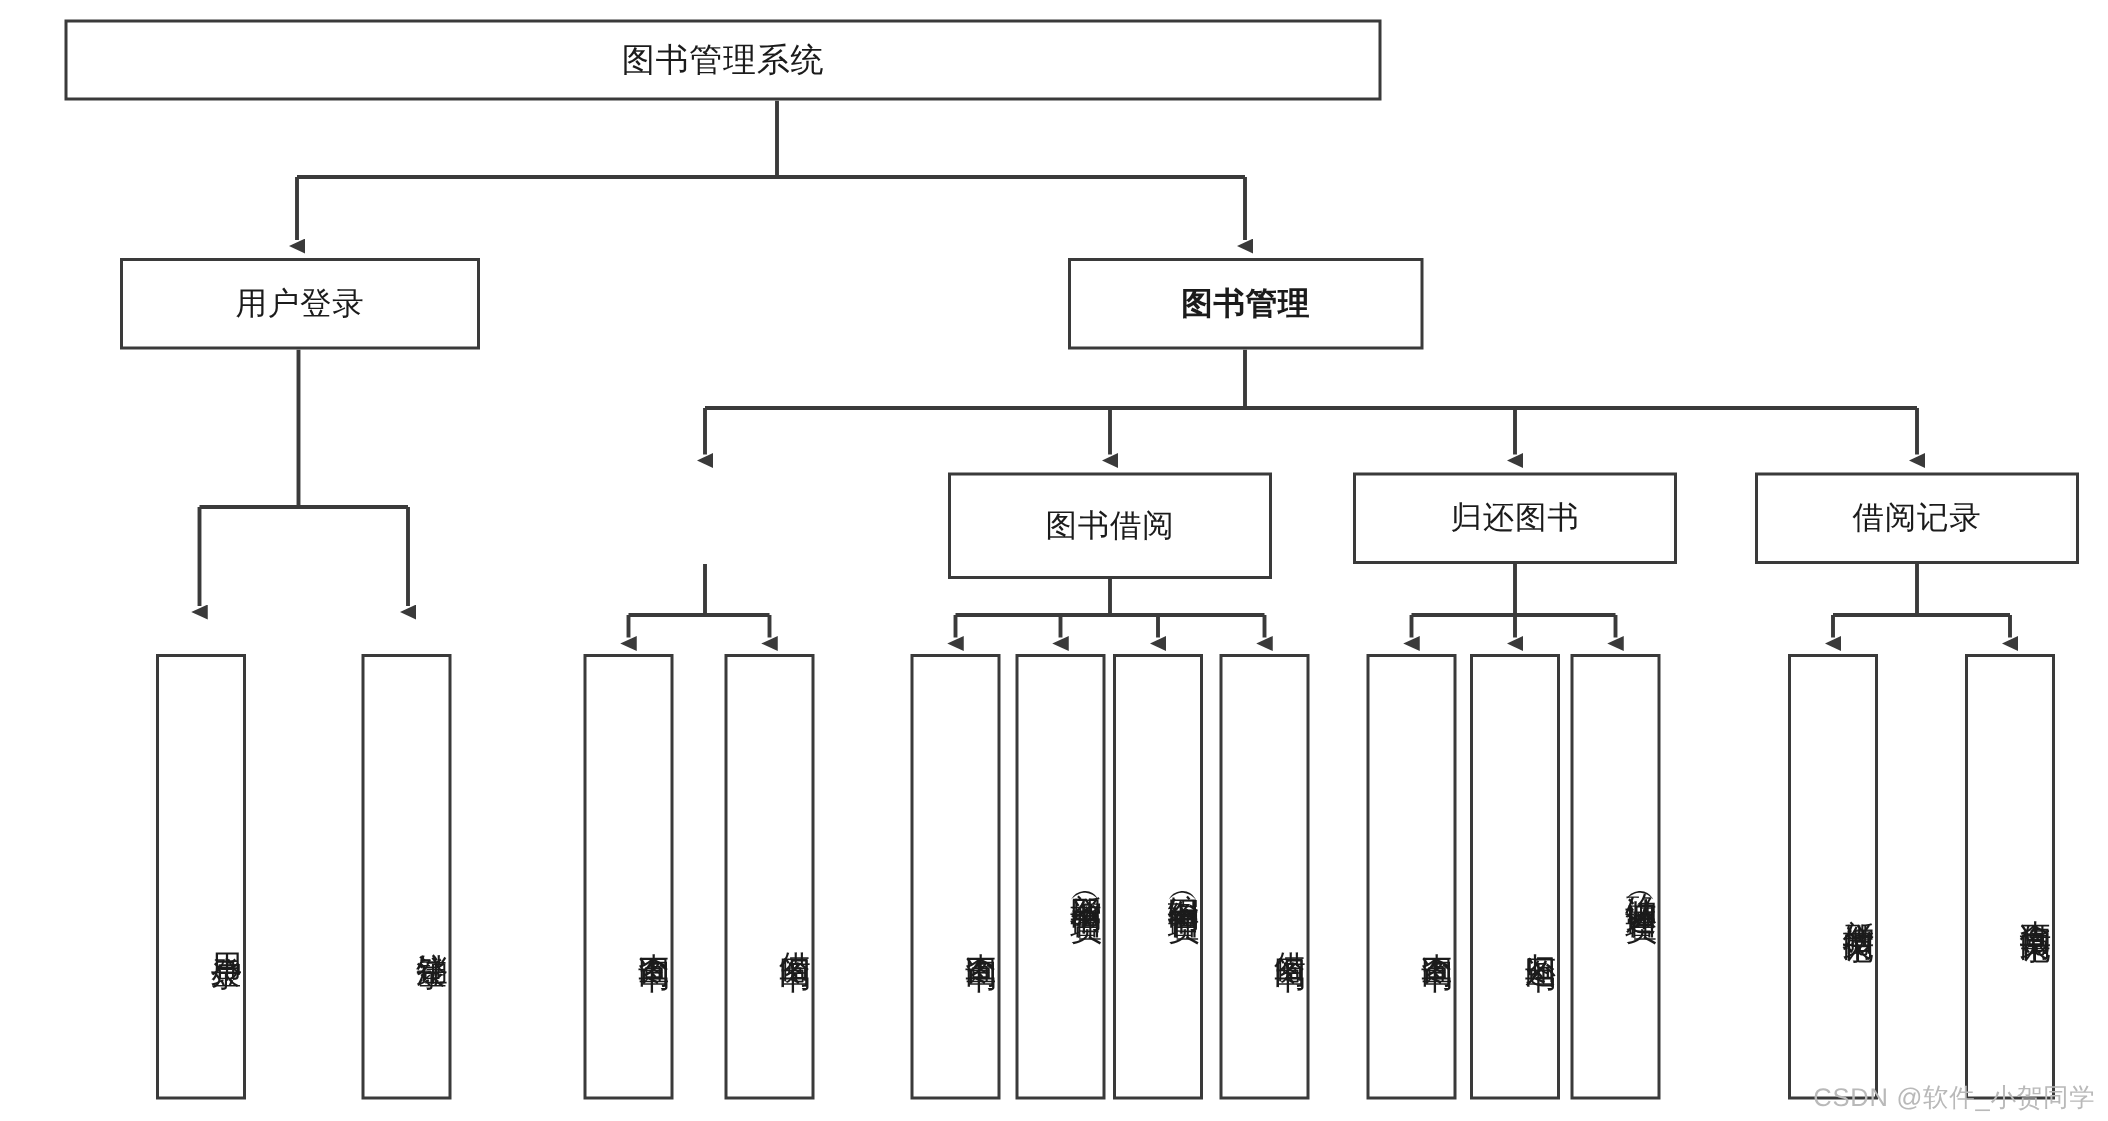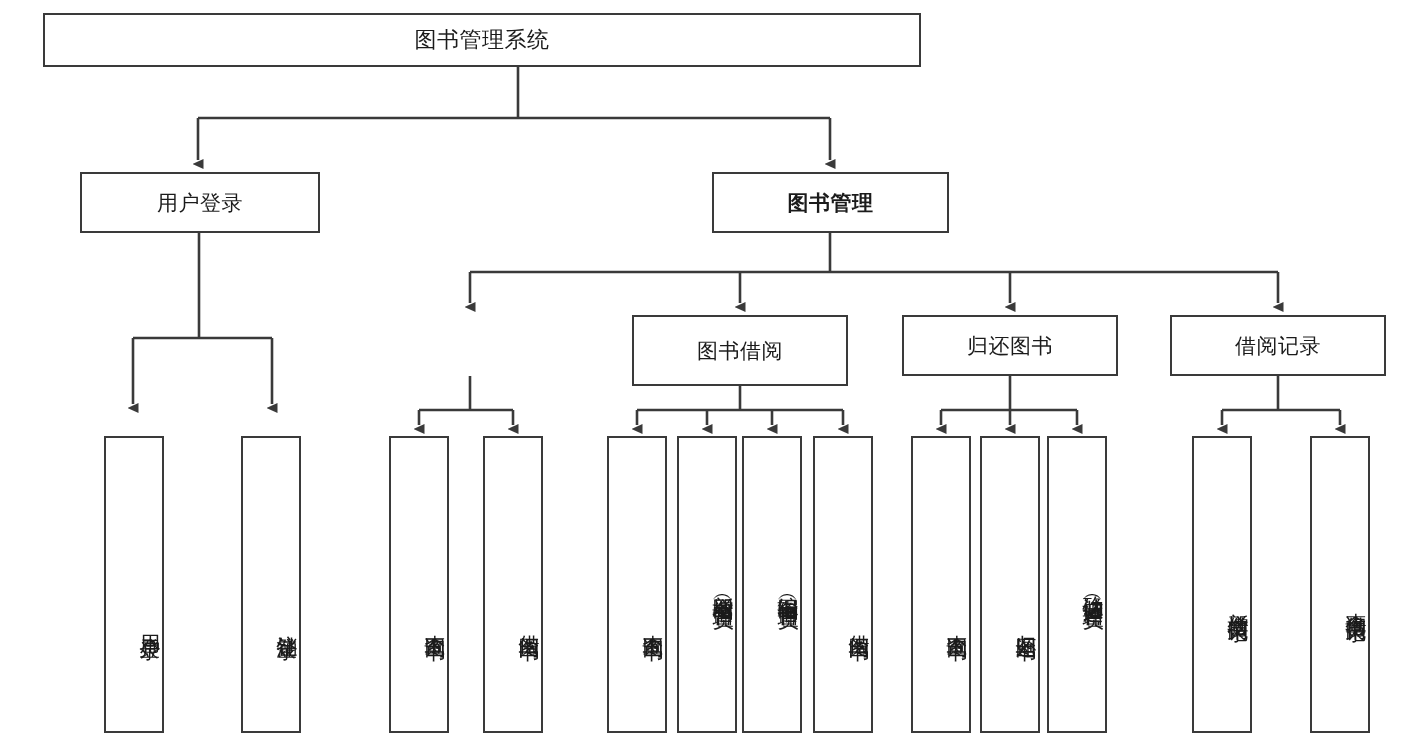--- a/index.html
+++ b/index.html
@@ -193,14 +193,15 @@
   </div>
 
   <div class="node vert" style="left:1192px; top:436px; width:60px; height:297px; padding-top:34px;">
     <span>新增借阅记录</span>
   </div>
 
   <div class="node vert" style="left:1310px; top:436px; width:60px; height:297px; padding-top:34px;">
     <span>查询借阅记录</span>
   </div>
 
+  <div id="watermark">CSDN @软件_小贺同学</div>
 
 </div>
 
 </body></html>

